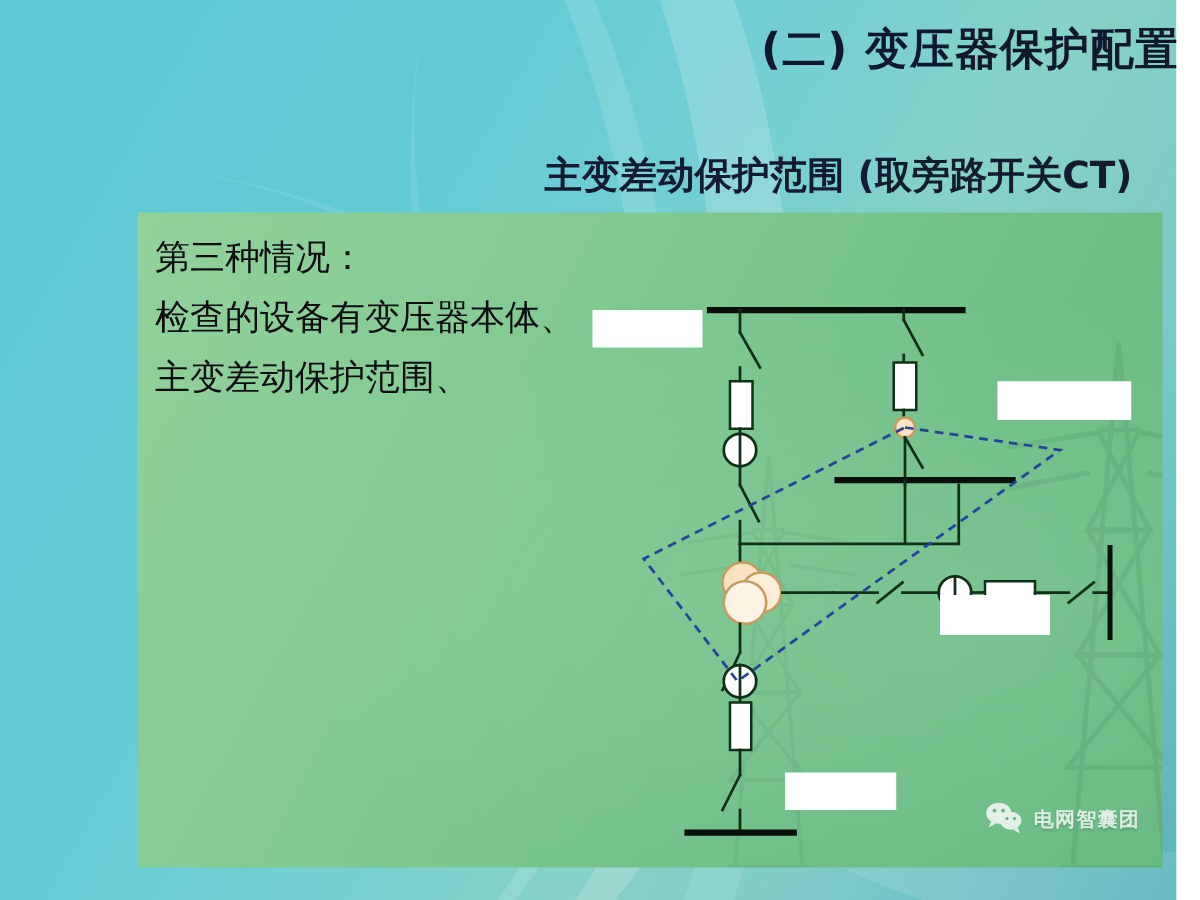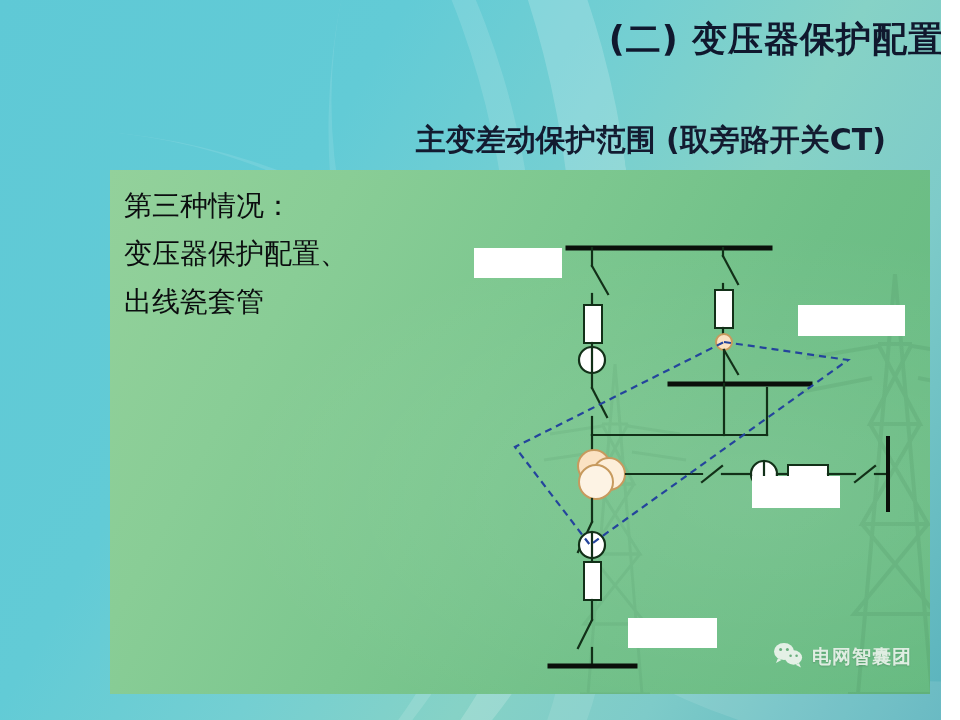--- a/index.html
+++ b/index.html
@@ -21,20 +21,21 @@
 
   #title{
     position:absolute;left:0;top:16px;width:944px;text-align:right;
     font-size:35px;font-weight:bold;color:#10182e;letter-spacing:1px;
     font-family:"DejaVu Sans","Liberation Sans",sans-serif;
   }
   #subtitle{
     position:absolute;left:0;top:120px;width:886px;text-align:right;
     font-size:30px;font-weight:bold;color:#131b30;
     font-family:"DejaVu Sans","Liberation Sans",sans-serif;
+    padding-left:20px;
   }
 
   
   #panel{
     position:absolute;left:110px;top:170px;width:820px;height:524px;
     background:
       radial-gradient(ellipse at 78% 62%, rgba(255,255,255,0.10) 0%, rgba(255,255,255,0) 58%),
       linear-gradient(118deg,#93d19b 0%,#89cd96 22%,#7cc78f 45%,#6fbf87 68%,#64b97f 100%);
     overflow:hidden;
   }
@@ -54,21 +55,21 @@
   .redact{position:absolute;background:#ffffff;}
 
   #diagram{position:absolute;left:0;top:0;width:820px;height:524px;}
 
   #wm{
     position:absolute;right:18px;bottom:22px;display:flex;align-items:center;gap:9px;
     color:#e9f2ea;opacity:.92;
   }
   #wm .wmtxt{
     font-family:"DejaVu Sans","Liberation Sans",sans-serif;
-    font-size:19px;font-weight:600;letter-spacing:1px;
+    font-size:16px;font-weight:600;letter-spacing:1px;
     text-shadow:0 1px 2px rgba(0,0,0,.18);
   }
 </style>
 </head>
 <body>
 
 <div id="slide">
 
   <div class="swoosh sw1"></div>
   <div class="swoosh sw2"></div>
@@ -96,21 +97,21 @@
         <g stroke="#3e7c52" stroke-width="4" fill="none" opacity="0.6">
           <path d="M95 0 L58 420 M95 0 L132 420 M48 420 L142 420"></path>
           <path d="M78 70 L112 70 M70 150 L120 150 M62 250 L128 250 M54 340 L136 340"></path>
           <path d="M78 70 L120 150 L70 150 L112 70 M70 150 L128 250 L62 250 L120 150
                    M62 250 L136 340 L54 340 L128 250"></path>
           <path d="M6 84 L78 72 M184 84 L112 72 M0 118 L72 104 M190 118 L118 104"></path>
         </g>
       </svg>
     </div>
 
-    <div id="bodytext"><span class="ln">第三种情况：</span><span class="ln">变压器保护配置、</span><span class="ln">出线瓷套管</span></div>
+    <div id="bodytext"><span class="ln">第三种情况：</span><span class="ln">检查的设备有变压器本体、</span><span class="ln">主变差动保护范围、</span></div>
 
     <svg id="diagram" viewBox="0 0 820 524">
       <g stroke="#123018" stroke-width="2.2" fill="none" stroke-linecap="square">
 
         <line x1="458" y1="78" x2="660" y2="78" stroke="#0a0f0a" stroke-width="5"></line>
 
         <line x1="482" y1="78" x2="482" y2="96"></line>
         <line x1="482" y1="96" x2="498" y2="124"></line>
         <line x1="482" y1="124" x2="482" y2="135"></line>
         <rect x="474" y="135" width="18" height="38" fill="#ffffff" stroke="#123018" stroke-width="2"></rect>

